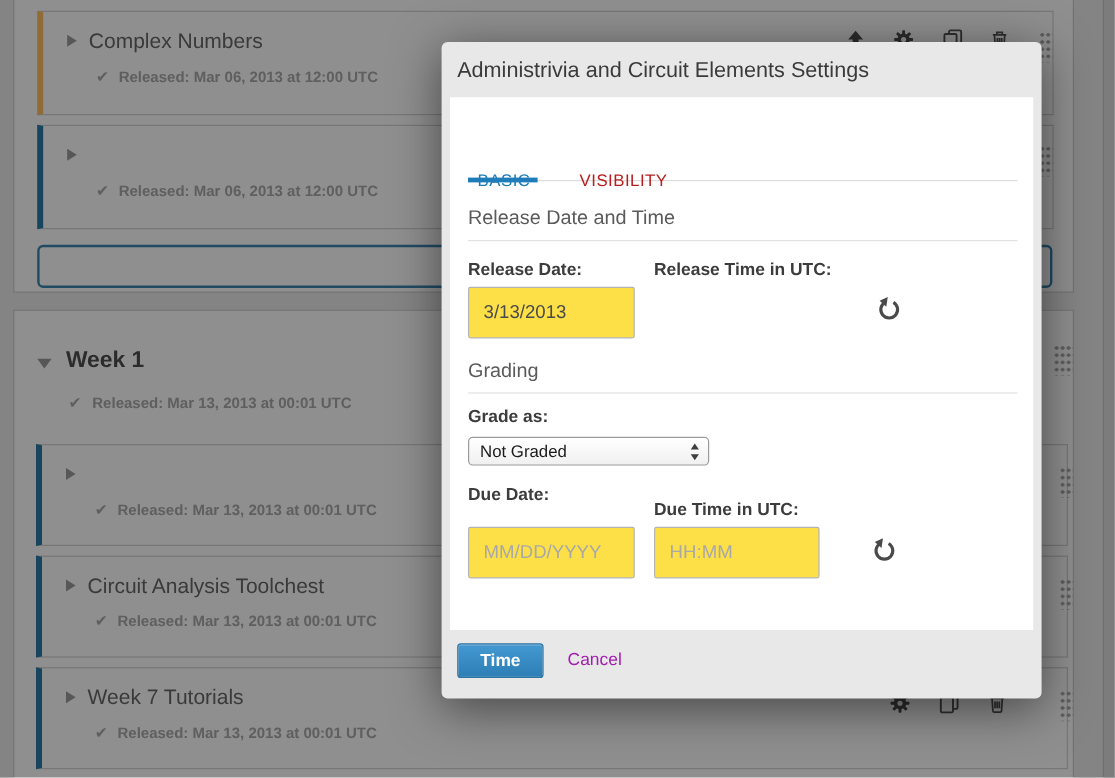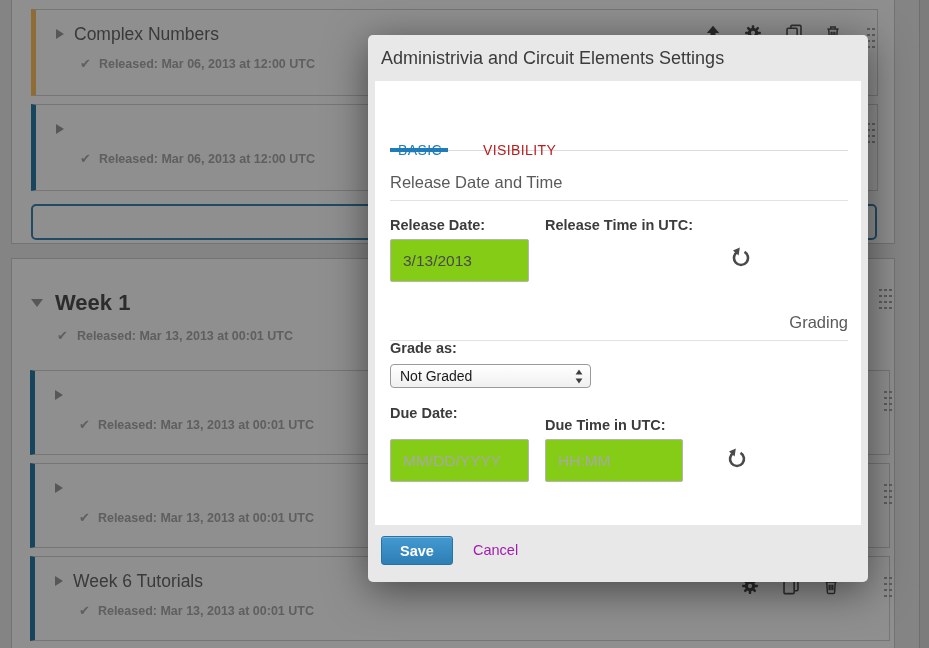--- a/index.html
+++ b/index.html
@@ -20,37 +20,37 @@
   .row-title{position:absolute;left:38px;top:14px;font-size:17.5px;color:#686868;white-space:nowrap;}
   .released{position:absolute;left:44px;top:46px;font-size:12.5px;font-weight:bold;color:#a9a9a9;white-space:nowrap;}
   .released .check{font-size:13px;margin-right:8px;color:#a9a9a9;}
   .chev-r{position:absolute;left:20px;top:19px;width:0;height:0;border-left:8px solid #9c9c9c;border-top:5px solid transparent;border-bottom:5px solid transparent;}
   .chev-d{position:absolute;width:0;height:0;border-top:8px solid #9c9c9c;border-left:6px solid transparent;border-right:6px solid transparent;}
   .rowicon{position:absolute;width:18px;height:18px;top:14px;cursor:pointer;}
   .dots{position:absolute;background-image:radial-gradient(circle,#a6a6a6 1.3px,transparent 1.5px);background-size:5px 6px;cursor:grab;}
   .dots.narrow{width:11px;height:26px;}
   .dots.wide{width:16px;height:26px;}
   .outline-btn{position:absolute;left:30px;top:203px;width:846px;height:36px;border:2px solid #3a87b0;border-radius:5px;background:#fff;box-sizing:border-box;cursor:pointer;}
-  .week-title{position:absolute;left:55px;top:290px;font-size:22px;font-weight:bold;color:#4f4f4f;}
+  .week-title{position:absolute;left:55px;top:290px;font-size:19px;font-weight:bold;color:#4f4f4f;}
   .week-released{position:absolute;left:57px;top:328px;font-size:12.5px;font-weight:bold;color:#a9a9a9;}
   .week-released .check{font-size:13px;margin-right:9px;}
   
   .overlay{position:absolute;inset:0;background:rgba(0,0,0,0.44);z-index:5;}
   
   .modal{position:absolute;left:368px;top:35px;width:500px;height:547px;background:#e8e8e8;border-radius:5px;box-shadow:0 8px 40px rgba(0,0,0,0.5);z-index:10;}
   .modal-header{position:absolute;left:0;top:0;right:0;height:46px;display:flex;align-items:center;padding-left:13px;font-size:18px;color:#3b3b3b;}
   .modal-panel{position:absolute;left:7px;top:46px;width:486px;height:444px;background:#fff;}
   .tabs{position:absolute;left:15px;top:40px;width:458px;height:29px;border-bottom:1px solid #dcdcdc;}
   .tab{position:absolute;top:21px;font-size:14px;letter-spacing:0.4px;cursor:pointer;}
   .tab.active{color:#1e7cb8;}
   .tab.inactive{color:#b91c1c;}
   .tab-bar{position:absolute;left:0;bottom:-2px;width:58px;height:4px;background:#1e7cb8;}
   .sec-heading{position:absolute;left:15px;width:458px;font-size:16.5px;color:#5a5a5a;padding-bottom:8px;border-bottom:1px solid #e2e2e2;}
   .field-label{position:absolute;font-size:14.5px;font-weight:bold;color:#3c3c3c;white-space:nowrap;}
-  .txt-input{position:absolute;box-sizing:border-box;height:43px;background:#84cc16;border:1px solid #b4b4b4;border-radius:2px;font-size:15.5px;color:#4a4a4a;padding:0 12px;font-family:"Liberation Sans","DejaVu Sans",sans-serif;outline:none;}
+  .txt-input{position:absolute;box-sizing:border-box;height:43px;background:#fde047;border:1px solid #b4b4b4;border-radius:2px;font-size:15.5px;color:#4a4a4a;padding:0 12px;font-family:"Liberation Sans","DejaVu Sans",sans-serif;outline:none;}
   .txt-input::placeholder{color:#a8a8a8;opacity:1;}
   .selectbox{position:absolute;left:15px;top:283px;width:201px;height:24px;box-sizing:border-box;border:1px solid #9a9a9a;border-radius:4px;background:linear-gradient(#ffffff,#f0f0f0);display:flex;align-items:center;padding-left:9px;font-size:14px;color:#1a1a1a;cursor:pointer;text-align:center;}
   .selectbox svg{position:absolute;right:7px;top:4px;}
   .reset-btn{position:absolute;width:20px;height:20px;cursor:pointer;}
   .modal-footer{position:absolute;left:0;bottom:0;right:0;height:57px;}
   .save-btn{position:absolute;left:13px;top:11px;width:72px;height:29px;border:1px solid #2a72a2;border-radius:3px;background:linear-gradient(#4499d2,#2d7fb5);box-shadow:inset 0 1px 0 rgba(255,255,255,0.3);color:#fff;font-size:14.5px;font-weight:bold;font-family:"Liberation Sans","DejaVu Sans",sans-serif;cursor:pointer;}
   .cancel-link{position:absolute;left:105px;top:17px;font-size:14.5px;color:#a21caf;cursor:pointer;}
 </style>
 </head>
 <body>
@@ -104,26 +104,27 @@
   <div class="week-released"><span class="check">✔</span><span>Released: Mar 13, 2013 at 00:01 UTC</span></div>
   <span class="dots wide" style="left:878px;top:287px;"></span>
 
   <div class="subrow accent-blue" style="left:30px;top:370px;width:860px;height:85px;">
     <span class="chev-r"></span>
     <div class="released"><span class="check">✔</span><span>Released: Mar 13, 2013 at 00:01 UTC</span></div>
     <span class="dots narrow" style="left:848px;top:18px;"></span>
   </div>
   <div class="subrow accent-blue" style="left:30px;top:463px;width:860px;height:85px;">
     <span class="chev-r"></span>
+    <div class="row-title">Circuit Analysis Toolchest</div>
     <div class="released"><span class="check">✔</span><span>Released: Mar 13, 2013 at 00:01 UTC</span></div>
     <span class="dots narrow" style="left:848px;top:18px;"></span>
   </div>
   <div class="subrow accent-blue" style="left:30px;top:556px;width:860px;height:85px;">
     <span class="chev-r"></span>
-    <div class="row-title">Week 6 Tutorials</div>
+    <div class="row-title">Week 7 Tutorials</div>
     <div class="released"><span class="check">✔</span><span>Released: Mar 13, 2013 at 00:01 UTC</span></div>
     <span class="rowicon" style="left:706px;top:20px;"><svg viewBox="0 0 16 16" width="18" height="18">
           <g fill="#4d4d4d">
             <rect x="6.9" y="1" width="2.2" height="14" rx="0.6"></rect>
             <rect x="6.9" y="1" width="2.2" height="14" rx="0.6" transform="rotate(45 8 8)"></rect>
             <rect x="6.9" y="1" width="2.2" height="14" rx="0.6" transform="rotate(90 8 8)"></rect>
             <rect x="6.9" y="1" width="2.2" height="14" rx="0.6" transform="rotate(135 8 8)"></rect>
             <circle cx="8" cy="8" r="4.6"></circle>
             <circle cx="8" cy="8" r="1.9" fill="#fff"></circle>
           </g>
@@ -157,36 +158,36 @@
 
     <div class="sec-heading" style="top:92px;">Release Date and Time</div>
     <div class="field-label" style="left:15px;top:136px;">Release Date:</div>
     <div class="field-label" style="left:170px;top:136px;">Release Time in UTC:</div>
     <input class="txt-input" style="left: 15px; top: 158px; width: 139px;" value="3/13/2013">
     <span class="reset-btn" style="left:356px;top:166px;"><svg viewBox="0 0 20 20" width="20" height="20">
           <path d="M13.5 4.9 A 7 7 0 1 1 6.5 4.9" fill="none" stroke="#4a4a4a" stroke-width="2.6"></path>
           <path d="M8.8 0.6 L2.0 3.6 L7.6 8.6 Z" fill="#4a4a4a"></path>
         </svg></span>
 
-    <div class="sec-heading" style="top:232px;text-align:right;">Grading</div>
+    <div class="sec-heading" style="top:219px;">Grading</div>
     <div class="field-label" style="left:15px;top:259px;">Grade as:</div>
     <div class="selectbox">
       <span>Not Graded</span>
       <svg viewBox="0 0 8 15" width="8" height="15">
           <path d="M4 0.5 L7.4 5.5 H0.6 Z" fill="#3d3d3d"></path>
           <path d="M4 14.5 L7.4 9.5 H0.6 Z" fill="#3d3d3d"></path>
         </svg>
     </div>
     <div class="field-label" style="left:15px;top:324px;">Due Date:</div>
     <div class="field-label" style="left:170px;top:336px;">Due Time in UTC:</div>
     <input class="txt-input" style="left: 170px; top: 358px; width: 138px;" placeholder="HH:MM">
     <input class="txt-input" style="left: 15px; top: 358px; width: 139px;" placeholder="MM/DD/YYYY">
     <span class="reset-btn" style="left:352px;top:367px;"><svg viewBox="0 0 20 20" width="20" height="20">
           <path d="M13.5 4.9 A 7 7 0 1 1 6.5 4.9" fill="none" stroke="#4a4a4a" stroke-width="2.6"></path>
           <path d="M8.8 0.6 L2.0 3.6 L7.6 8.6 Z" fill="#4a4a4a"></path>
         </svg></span>
   </div>
 
   <div class="modal-footer">
-    <button class="save-btn">Save</button>
+    <button class="save-btn">Time</button>
     <span class="cancel-link">Cancel</span>
   </div>
 </div>
 
 </body></html>

